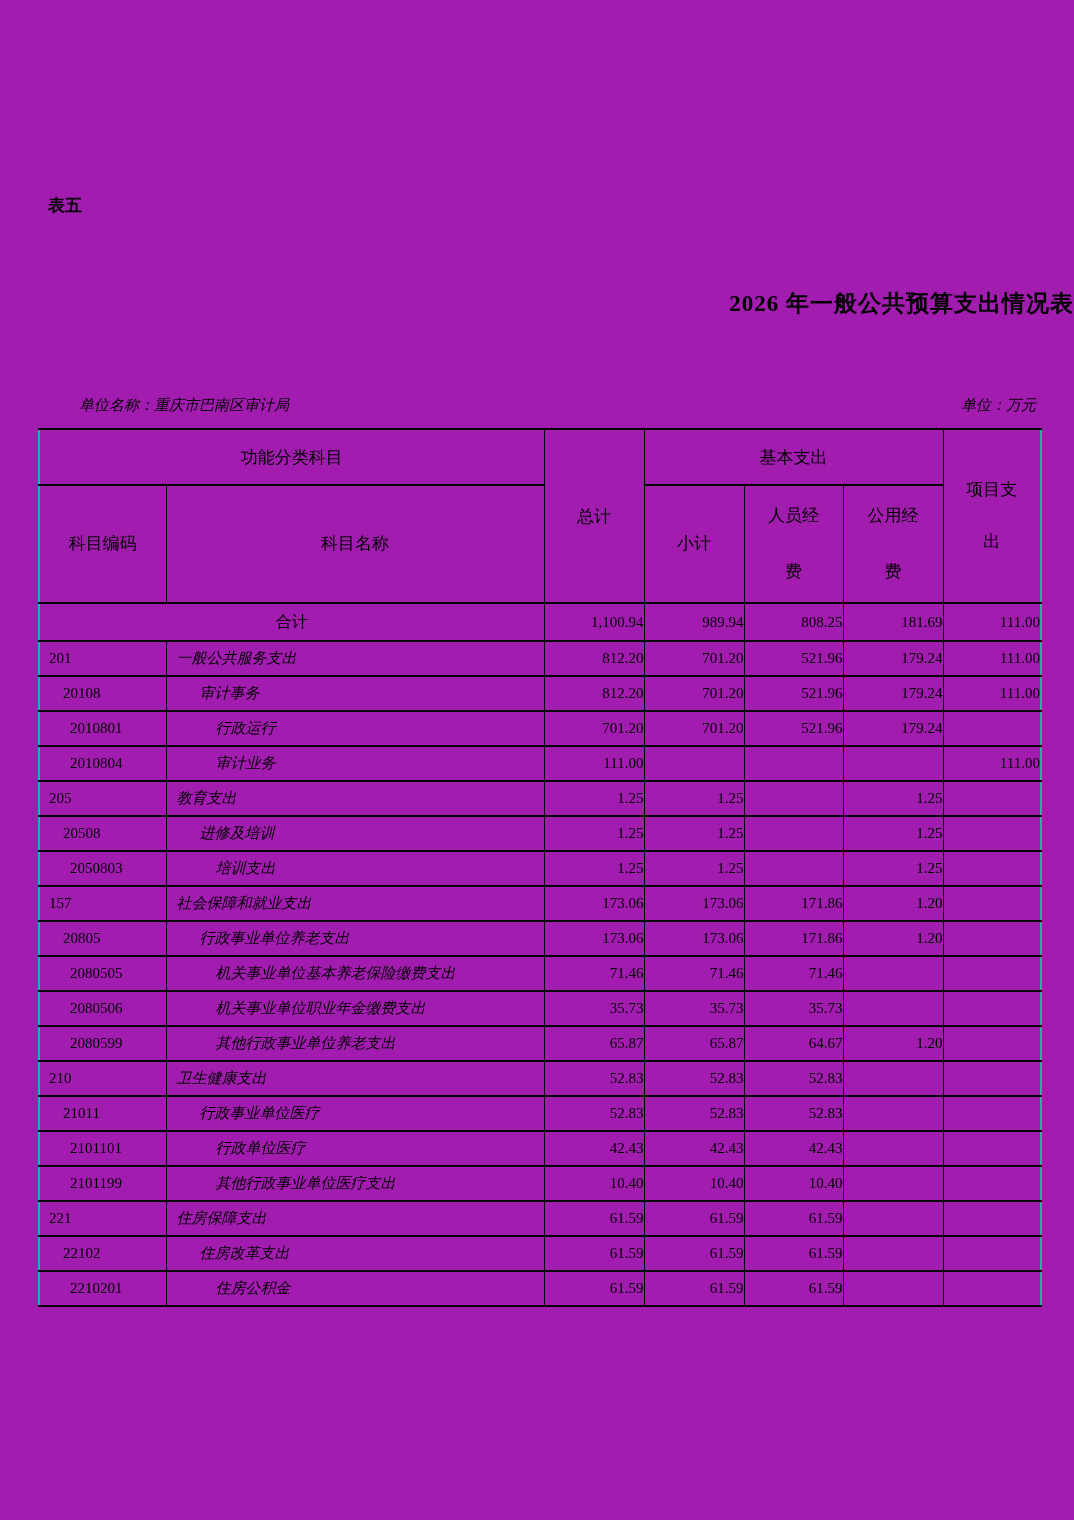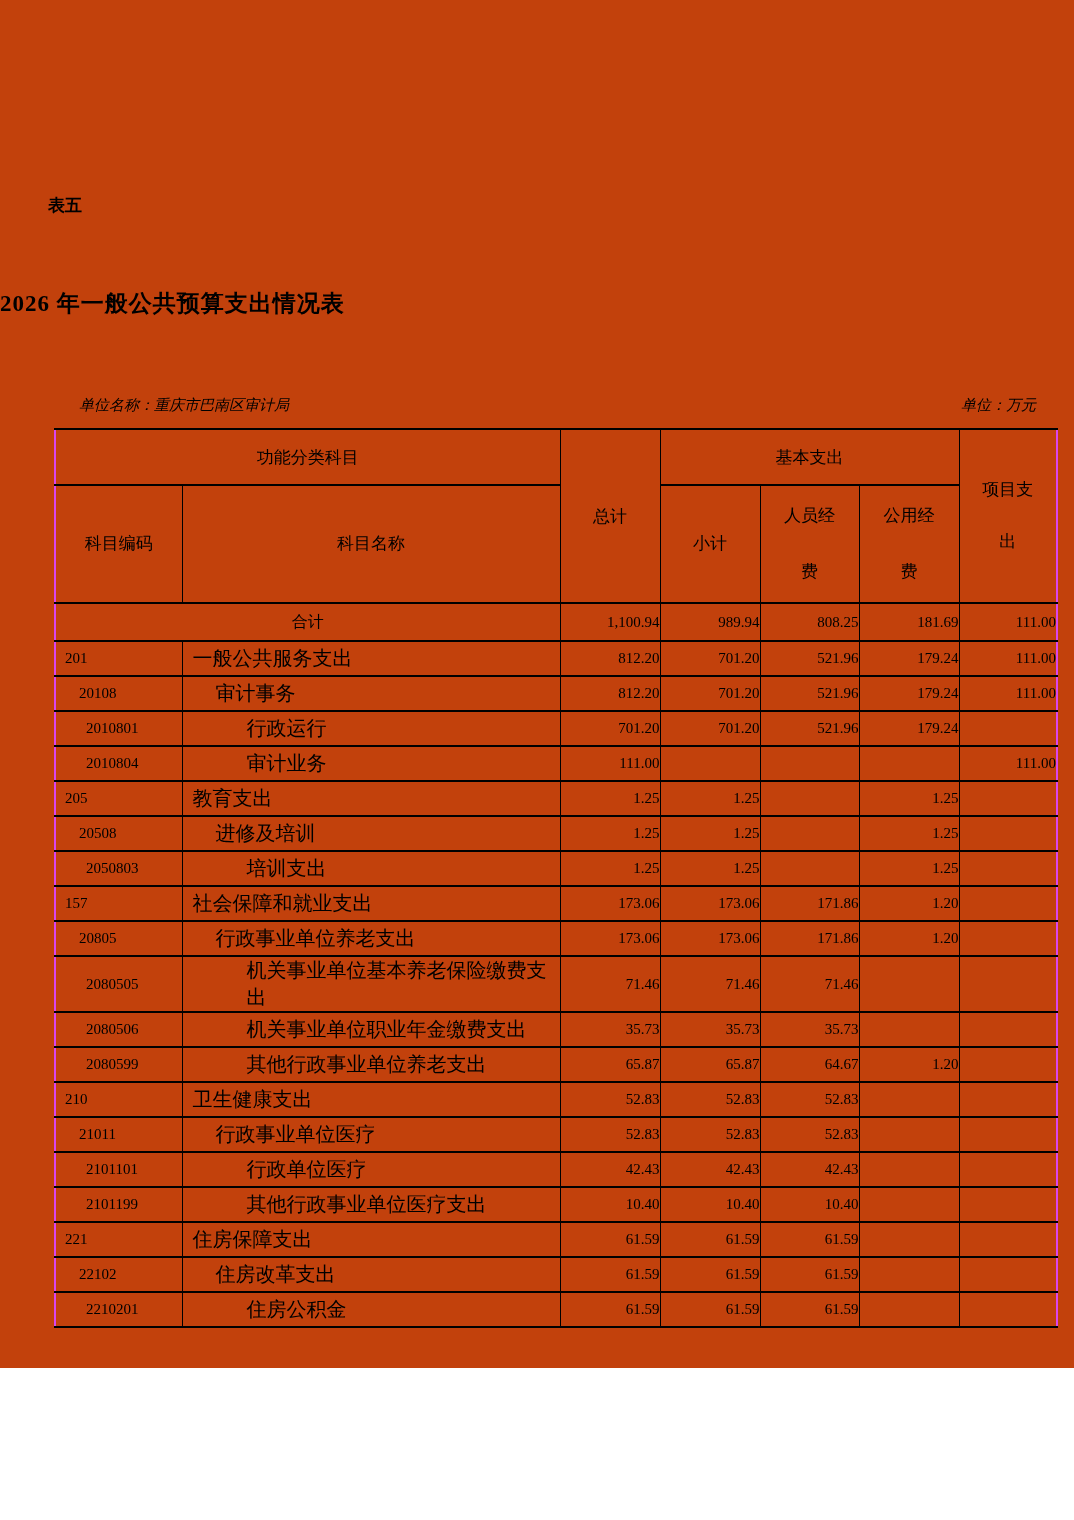--- a/index.html
+++ b/index.html
@@ -5,63 +5,63 @@
   html, body {
     margin: 0;
     padding: 0;
     background: #ffffff;
     color: #000000;
     font-family: "Liberation Serif", serif;
   }
   .page {
     position: relative;
     width: 1074px;
-    height: 1368px;
-    background: #c2410c;
+    height: 1520px;
+    background: #a21caf;
     overflow: hidden;
   }
   .table-label {
     position: absolute;
     left: 48px;
     top: 194px;
     font-family: "Liberation Sans", sans-serif;
     font-weight: bold;
     font-size: 17px;
   }
   .doc-title {
     position: absolute;
     left: 0;
     right: 0;
     top: 288px;
     margin: 0;
-    text-align: left;
+    text-align: right;
     font-size: 23px;
     font-weight: bold;
     letter-spacing: 1px;
     font-family: "Liberation Serif", serif;
   }
   .meta-row {
     position: absolute;
     left: 48px;
     width: 957px;
     top: 396px;
     display: flex;
     justify-content: space-between;
     font-size: 15px;
     font-style: italic;
     margin-left: 31px;
   }
   table.budget {
     position: absolute;
-    left: 54px;
+    left: 38px;
     top: 428px;
     width: 1002px;
     border-collapse: collapse;
     table-layout: fixed;
-    border: 2px solid #d946ef;
+    border: 2px solid #14b8a6;
   }
   table.budget th,
   table.budget td {
     border-top: 2px solid #000;
     border-bottom: 2px solid #000;
     border-left: 1px solid #000;
     border-right: 1px solid #000;
     padding: 0;
     overflow: hidden;
     vertical-align: middle;
@@ -77,28 +77,28 @@
     display: inline-block;
     width: 3.1em;
     line-height: 56px;
     text-align: center;
   }
   th.project-th .wrap3 { line-height: 52px; }
   tbody tr { height: 35px; }
   tbody tr.total-row { height: 38px; }
   tbody td { font-size: 15px; }
   td.c-code { text-align: left; font-size: 15px; margin-left: 37px; }
-  td.c-name { text-align: left; font-size: 20px; }
+  td.c-name { text-align: left; font-style: italic; font-size: 15px; }
   td.num { text-align: right; padding-right: 13px; font-size: 15px; }
   tr.lvl-1 td.c-code { padding-left: 9px; }
   tr.lvl-2 td.c-code { padding-left: 23px; }
   tr.lvl-3 td.c-code { padding-left: 30px; }
   tr.lvl-1 td.c-name { padding-left: 10px; }
   tr.lvl-2 td.c-name { padding-left: 33px; }
-  tr.lvl-3 td.c-name { padding-left: 64px; margin-left: 6px; }
+  tr.lvl-3 td.c-name { padding-left: 49px; margin-left: 6px; }
   td.total-name {
     text-align: center;
     font-style: normal;
     font-size: 16px;
   }
 </style>
 </head>
 <body>
 
 <div class="page">

